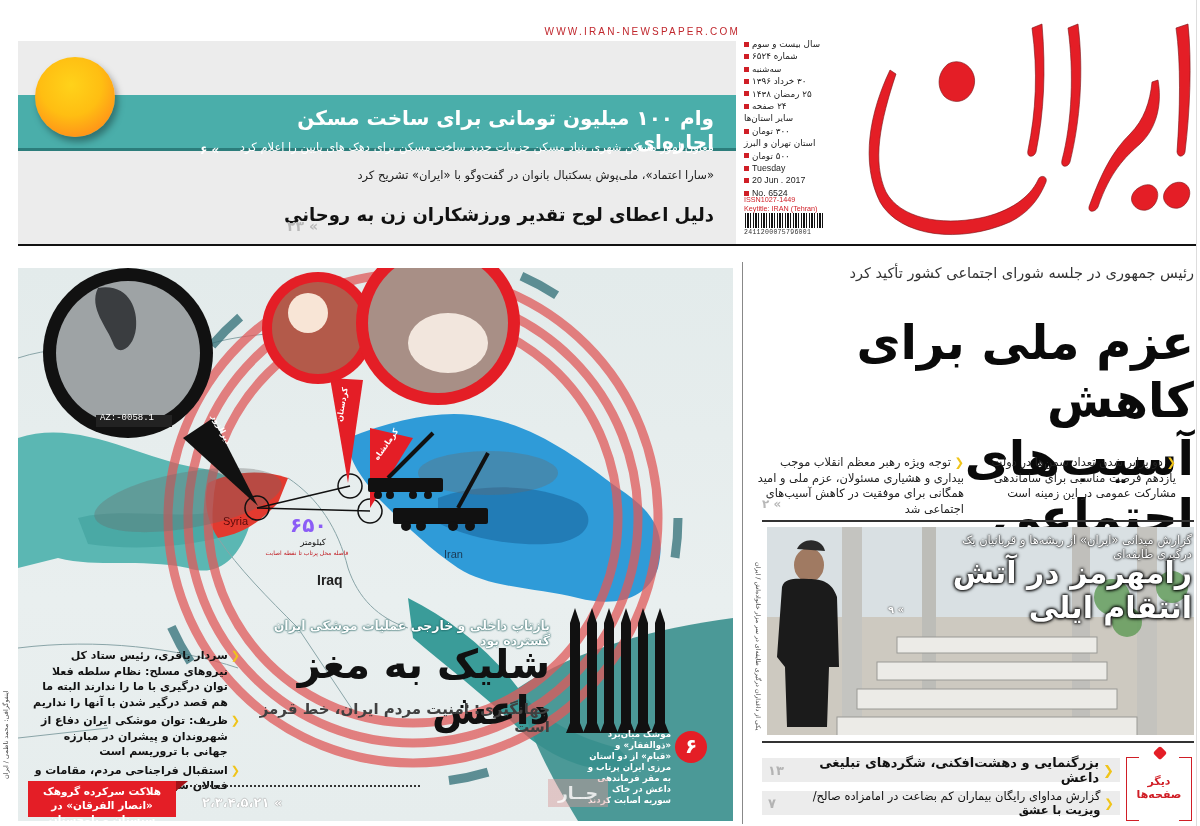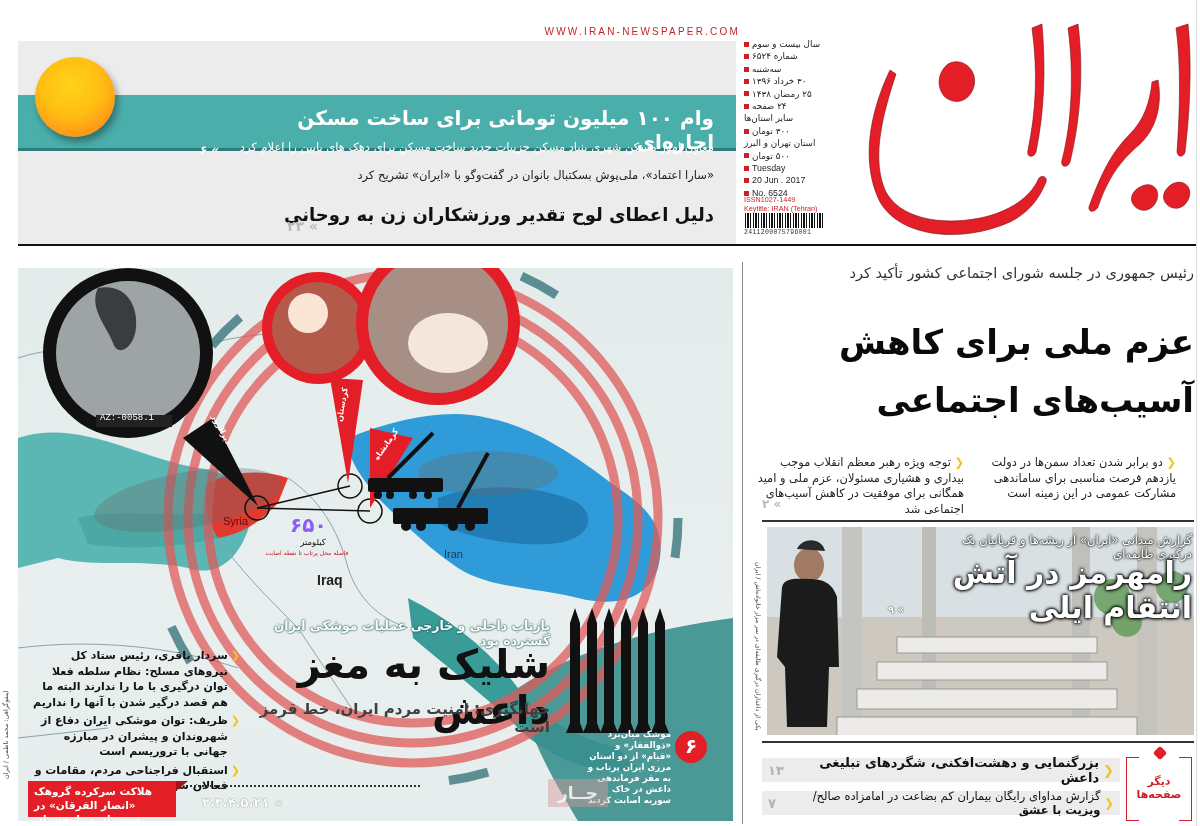--- a/index.html
+++ b/index.html
@@ -40,42 +40,42 @@
          background: linear-gradient(180deg, #e3ebeb 0%, #e9efef 60%, #e6eded 100%); }
   .caption-vert-left { left: 2px; top: 690px; width: 14px; height: 130px; writing-mode: vertical-rl; transform: rotate(180deg); font-size: 6.5px; color: #444; }
 
   .sub-kicker { left: 250px; top: 618px; width: 300px; text-align: right; font-size: 12.5px; font-weight: bold; color: #fff; text-shadow: 0 0 2px #1d5d5c, 0 0 2px #1d5d5c; }
   .main-headline { left: 230px; top: 641px; width: 320px; text-align: right; font-size: 40px; font-weight: bold; color: #111; }
   .sub-red { left: 240px; top: 700px; width: 310px; text-align: right; font-size: 15px; font-weight: bold; color: #404040; }
 
   .bullets-left { left: 28px; top: 648px; width: 212px; text-align: right; font-size: 11px; line-height: 15.5px; color: #111; font-weight: bold; }
   .bullets-left .bl { display: flex; flex-direction: row-reverse; gap: 3px; margin-bottom: 3px; }
   .bullets-left .chev { color: #f0c419; font-weight: bold; flex: 0 0 auto; }
-  .red-box { left: 28px; top: 781px; width: 148px; height: 36px; background: #e41e26; color: #fff; font-size: 10.5px; text-align: left; padding: 3px 6px; line-height: 14px; font-weight: bold; }
+  .red-box { left: 28px; top: 781px; width: 148px; height: 36px; background: #e41e26; color: #fff; font-size: 10.5px; text-align: center; padding: 3px 6px; line-height: 14px; font-weight: bold; }
   .red-box-tip { left: 176px; top: 781px; width: 0; height: 0; border-top: 10px solid #a31218; border-right: 12px solid transparent; }
   .dotted-line { left: 190px; top: 785px; width: 230px; border-top: 2px dotted #333; }
   .left-bottom-page { left: 202px; top: 795px; font-size: 13px; color: #fff; font-weight: bold; text-shadow: 0 0 1px #888, 0 0 1px #888; letter-spacing: 1px; }
 
   .missile-caption { left: 590px; top: 729px; width: 110px; text-align: right; font-size: 8.6px; line-height: 11px; color: #fff; font-weight: bold; }
   .six-badge { left: 675px; top: 731px; width: 32px; height: 32px; border-radius: 50%; background: #e41e26; color: #fff; text-align: center; font-weight: bold; font-size: 20px; line-height: 31px; }
   .jar-mark { left: 548px; top: 779px; width: 60px; height: 28px; background: rgba(214,150,150,0.45); color: rgba(255,255,255,0.8); font-weight: bold; font-size: 17px; text-align: center; line-height: 28px; }
 
   .labels { font-family: "Liberation Sans", sans-serif; }
   .lbl-syria { left: 223px; top: 515px; font-size: 11px; color: #5a0b0b; }
   .lbl-iraq { left: 317px; top: 572px; font-size: 14px; color: #222; font-weight: bold; }
   .lbl-iran { left: 444px; top: 548px; font-size: 11px; color: #1a3a55; }
   .dist-num { left: 290px; top: 513px; font-size: 20px; font-weight: bold; color: #8b5cf6; }
   .dist-unit { left: 288px; top: 537px; width: 50px; text-align: center; font-size: 8.5px; color: #111; }
   .dist-note { left: 262px; top: 549px; width: 90px; text-align: center; font-size: 6px; color: #c01a20; }
   .callout-label { font-size: 8px; color: #fff; font-weight: bold; }
 
   
   .col-divider { left: 742px; top: 262px; width: 1px; height: 562px; background: #888; }
   .rc-kicker { left: 752px; top: 265px; width: 442px; text-align: right; font-size: 14.5px; color: #333; }
-  .rc-headline { left: 752px; top: 313px; width: 442px; text-align: right; font-size: 34px; font-weight: bold; line-height: 58px; color: #0a0a0a; }
+  .rc-headline { left: 752px; top: 313px; width: 442px; text-align: right; font-size: 48px; font-weight: bold; line-height: 58px; color: #0a0a0a; }
   .rc-bullets { left: 752px; top: 455px; width: 442px; display: flex; flex-direction: row-reverse; font-size: 11.4px; line-height: 15.5px; color: #222; }
   .rc-bullets .col { width: 212px; text-align: right; text-align-last: right; }
   .rc-bullets .chev { color: #f0c419; font-weight: bold; }
   .rc-page { left: 762px; top: 497px; font-size: 12px; color: #b8b8b8; font-weight: bold; }
   .rc-rule { left: 762px; top: 520px; width: 432px; height: 2px; background: #333; }
 
   .photo { left: 767px; top: 527px; width: 427px; height: 208px; overflow: hidden;
            background: linear-gradient(180deg, #cfd6d8 0%, #dfe2df 40%, #c9c6bd 70%, #e6e4e0 100%); }
   .photo-caption-vert { left: 746px; top: 530px; width: 16px; height: 200px; writing-mode: vertical-rl; font-size: 6.3px; color: #444; }
   .photo-kicker { left: 960px; top: 533px; width: 232px; text-align: right; font-size: 11.5px; color: #fff; font-weight: normal; text-shadow: 0 0 3px #000, 0 0 2px #000; }

